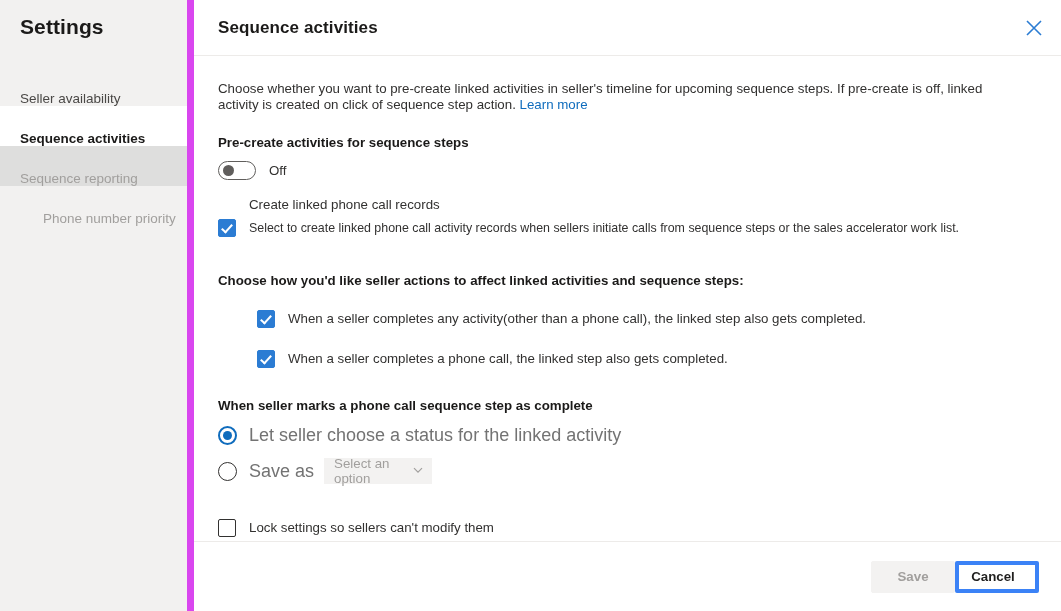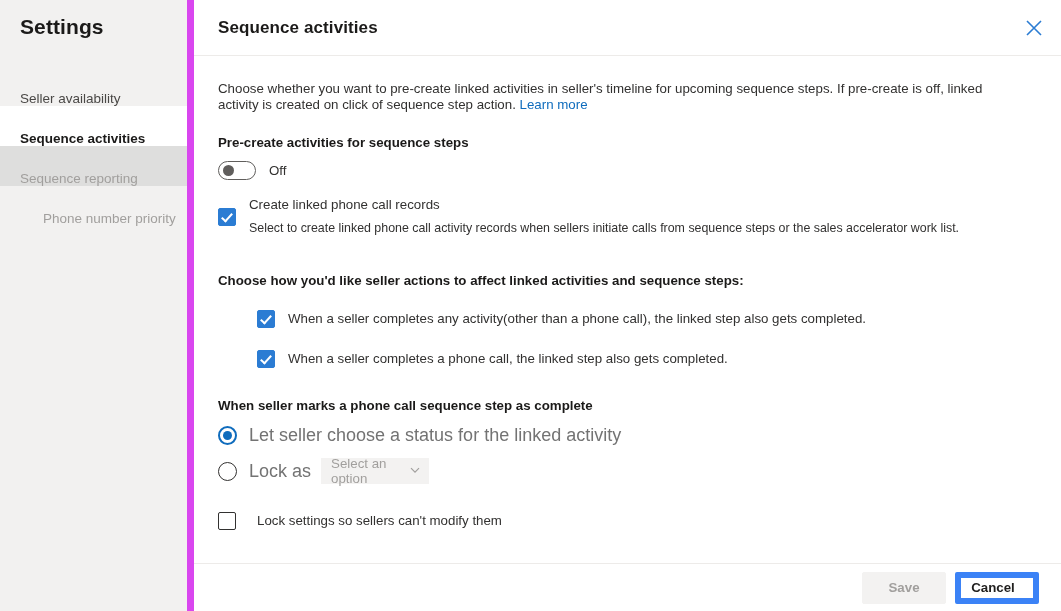--- a/index.html
+++ b/index.html
@@ -162,21 +162,21 @@
   }
   .toggle-state {
     font-size: 13.3px;
     color: #323130;
     margin-left: 13px;
   }
 
   
   .cb-row {
     display: flex;
-    align-items: center;
+    align-items: flex-end;
     margin-top: 16px;
   }
   .cbox {
     width: 18px;
     height: 18px;
     min-width: 18px;
     box-sizing: border-box;
     border-radius: 2px;
     position: relative;
     cursor: pointer;
@@ -287,39 +287,38 @@
   .select-text {
     font-size: 13.3px;
     color: #a19f9d;
   }
   .chev {
     color: #a19f9d;
     display: block;
   }
 
   .last-cb {
-    margin-top: 27px;
-    gap: 8px;
+    margin-top: 34px;
   }
 
   
   .footer {
     position: absolute;
     left: 0;
     right: 0;
     bottom: 0;
-    height: 48px;
+    height: 70px;
     border-top: 1px solid #edebe9;
     display: flex;
     align-items: center;
     justify-content: flex-end;
     padding-right: 22px;
     box-sizing: border-box;
     background: #ffffff;
-    gap: 9px;
+    gap: 0;
     margin-top: 12px;
   }
   .btn {
     height: 32px;
     min-width: 84px;
     font-size: 13.3px;
     font-family: "Liberation Sans", sans-serif;
     border-radius: 2px;
     box-sizing: border-box;
     cursor: pointer;
@@ -328,21 +327,21 @@
   .btn-disabled {
     background: #f3f2f1;
     color: #a19f9d;
     border: 1px solid #f3f2f1;
     cursor: default;
     font-weight: 600;
   }
   .btn-secondary {
     background: #ffffff;
     color: #201f1e;
-    border: 6px solid #3b82f6;
+    border: 4px solid #3b82f6;
     font-weight: 600;
     padding-left: 8px;
   }
 </style>
 </head>
 <body>
 
 <div class="app">
 
   <div class="sidebar">
@@ -417,21 +416,21 @@
 
       <div class="radio-heading">When seller marks a phone call sequence step as complete</div>
 
       <div class="radio-row">
         <span class="radio on"></span>
         <span class="radio-label">Let seller choose a status for the linked activity</span>
       </div>
 
       <div class="radio-row">
         <span class="radio off"></span>
-        <span class="radio-label">Lock as</span>
+        <span class="radio-label">Save as</span>
         <div class="select">
           <span class="select-text">Select an option</span>
           <span class="chev">
             <svg width="12" height="12" viewBox="0 0 12 12" aria-hidden="true">
               <path d="M2 4.2 L6 8.2 L10 4.2" stroke="#a19f9d" stroke-width="1.2" fill="none"></path>
             </svg>
           </span>
         </div>
       </div>
 

